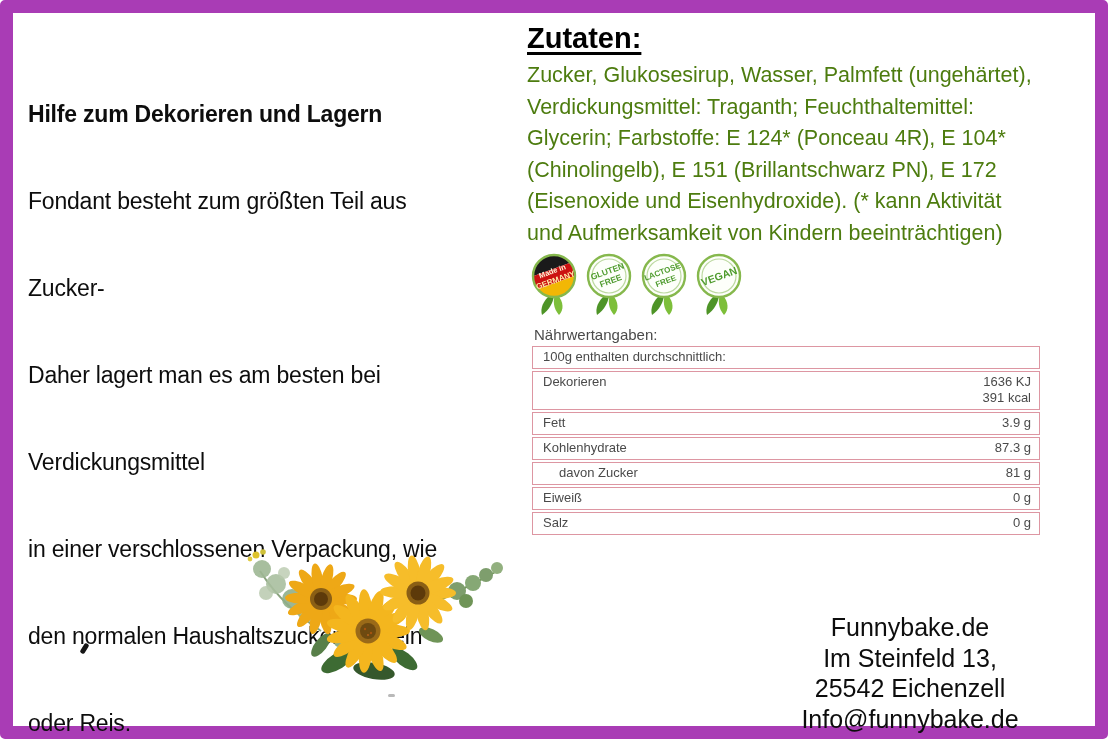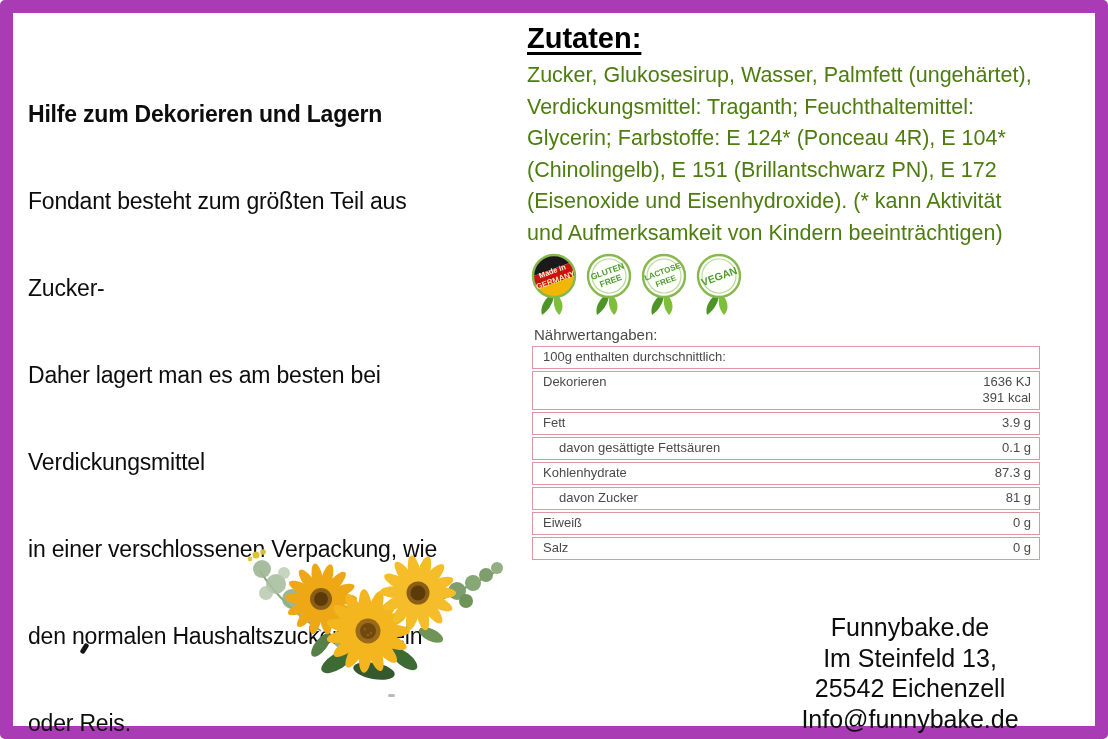--- a/index.html
+++ b/index.html
@@ -158,24 +158,20 @@
   <div class="nrow">
     <span class="nlabel">Dekorieren</span>
     <span class="nval">
       <div>1636 KJ</div>
       <div>391 kcal</div>
     </span>
   </div>
   <div class="nrow">
     <span class="nlabel">Fett</span>
     <span class="nval">3.9 g</span>
-  </div>
-  <div class="nrow">
-    <span class="nlabel indent">davon gesättigte Fettsäuren</span>
-    <span class="nval">0.1 g</span>
   </div>
   <div class="nrow">
     <span class="nlabel">Kohlenhydrate</span>
     <span class="nval">87.3 g</span>
   </div>
   <div class="nrow">
     <span class="nlabel indent">davon Zucker</span>
     <span class="nval">81 g</span>
   </div>
   <div class="nrow">

